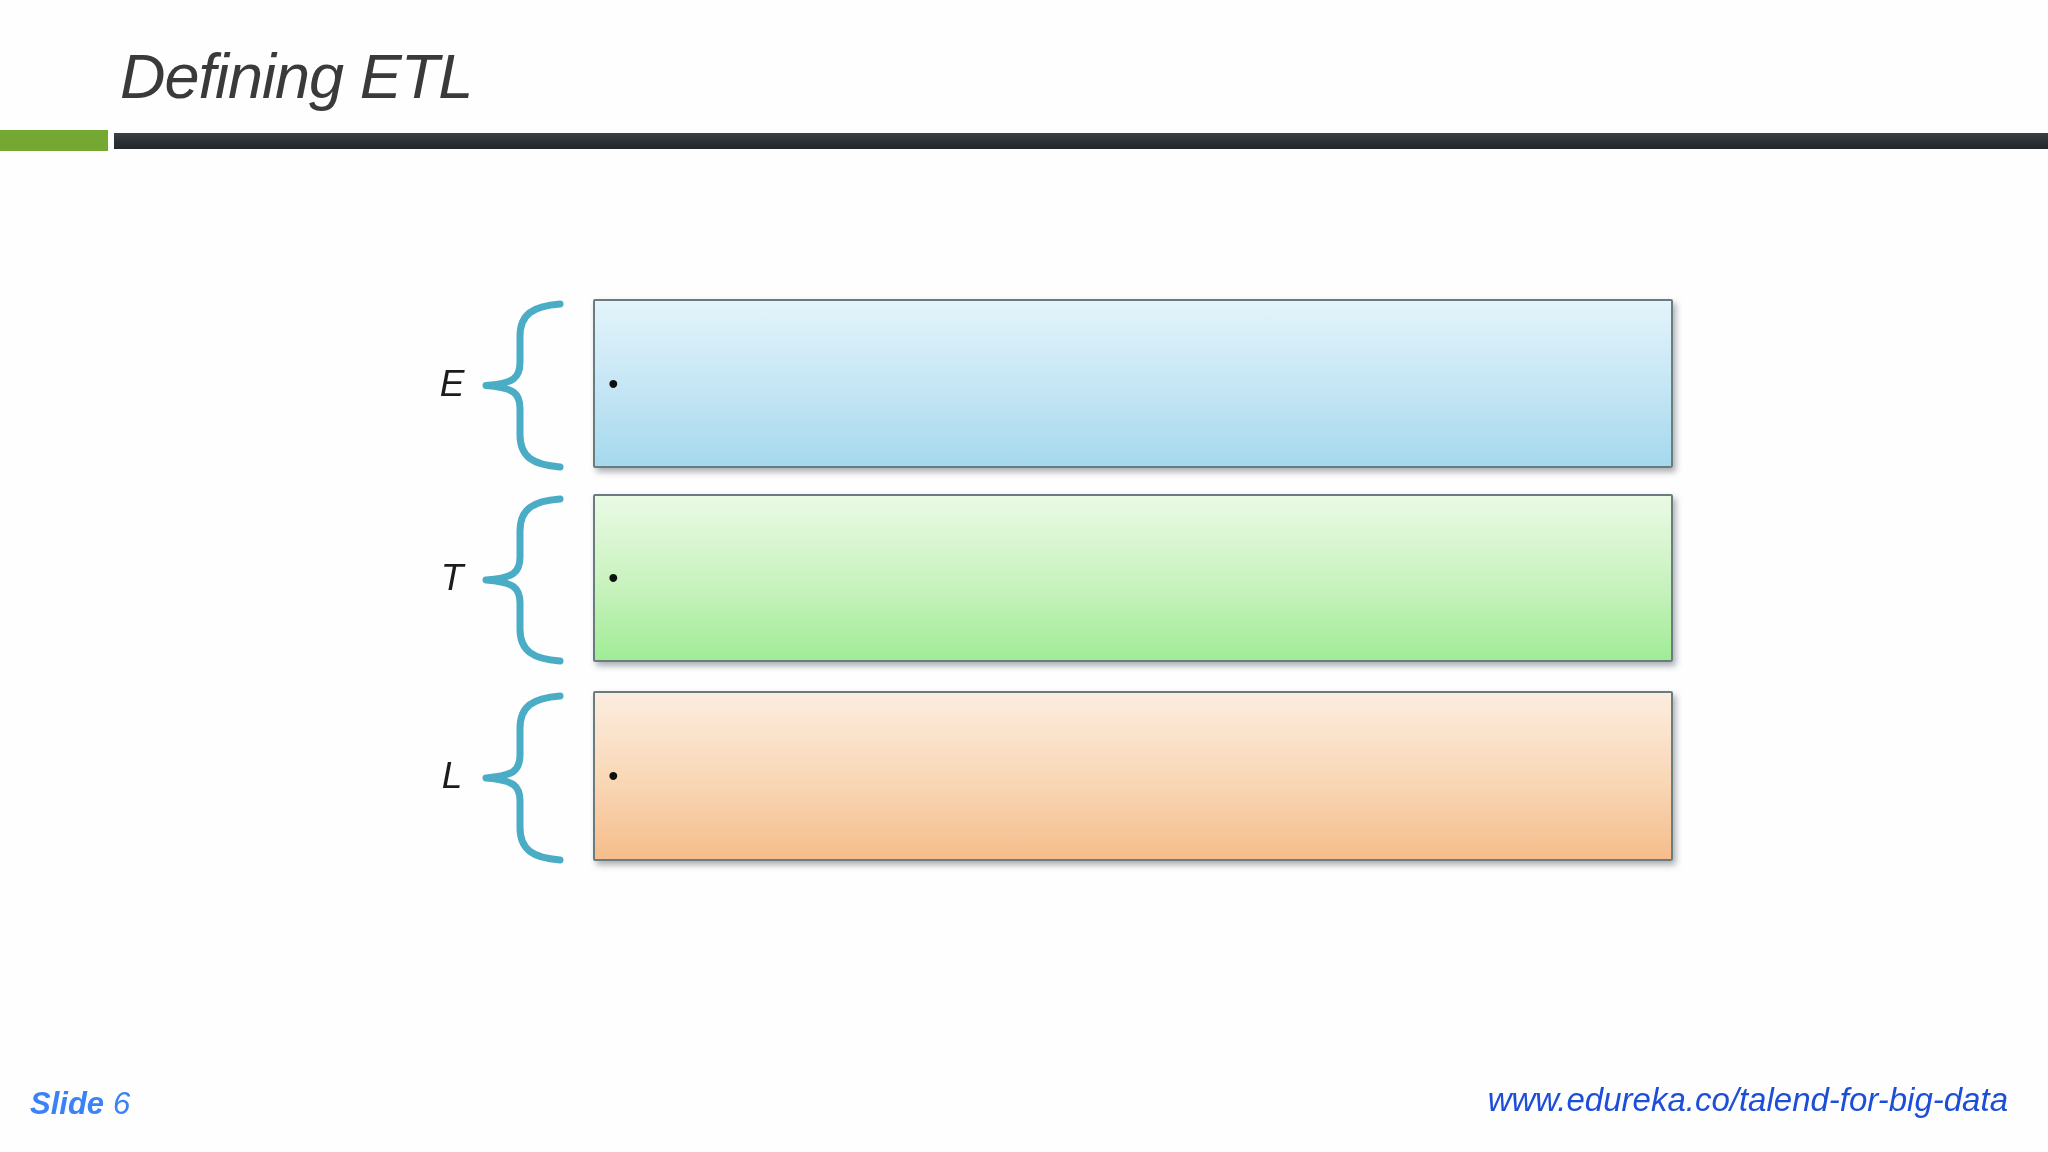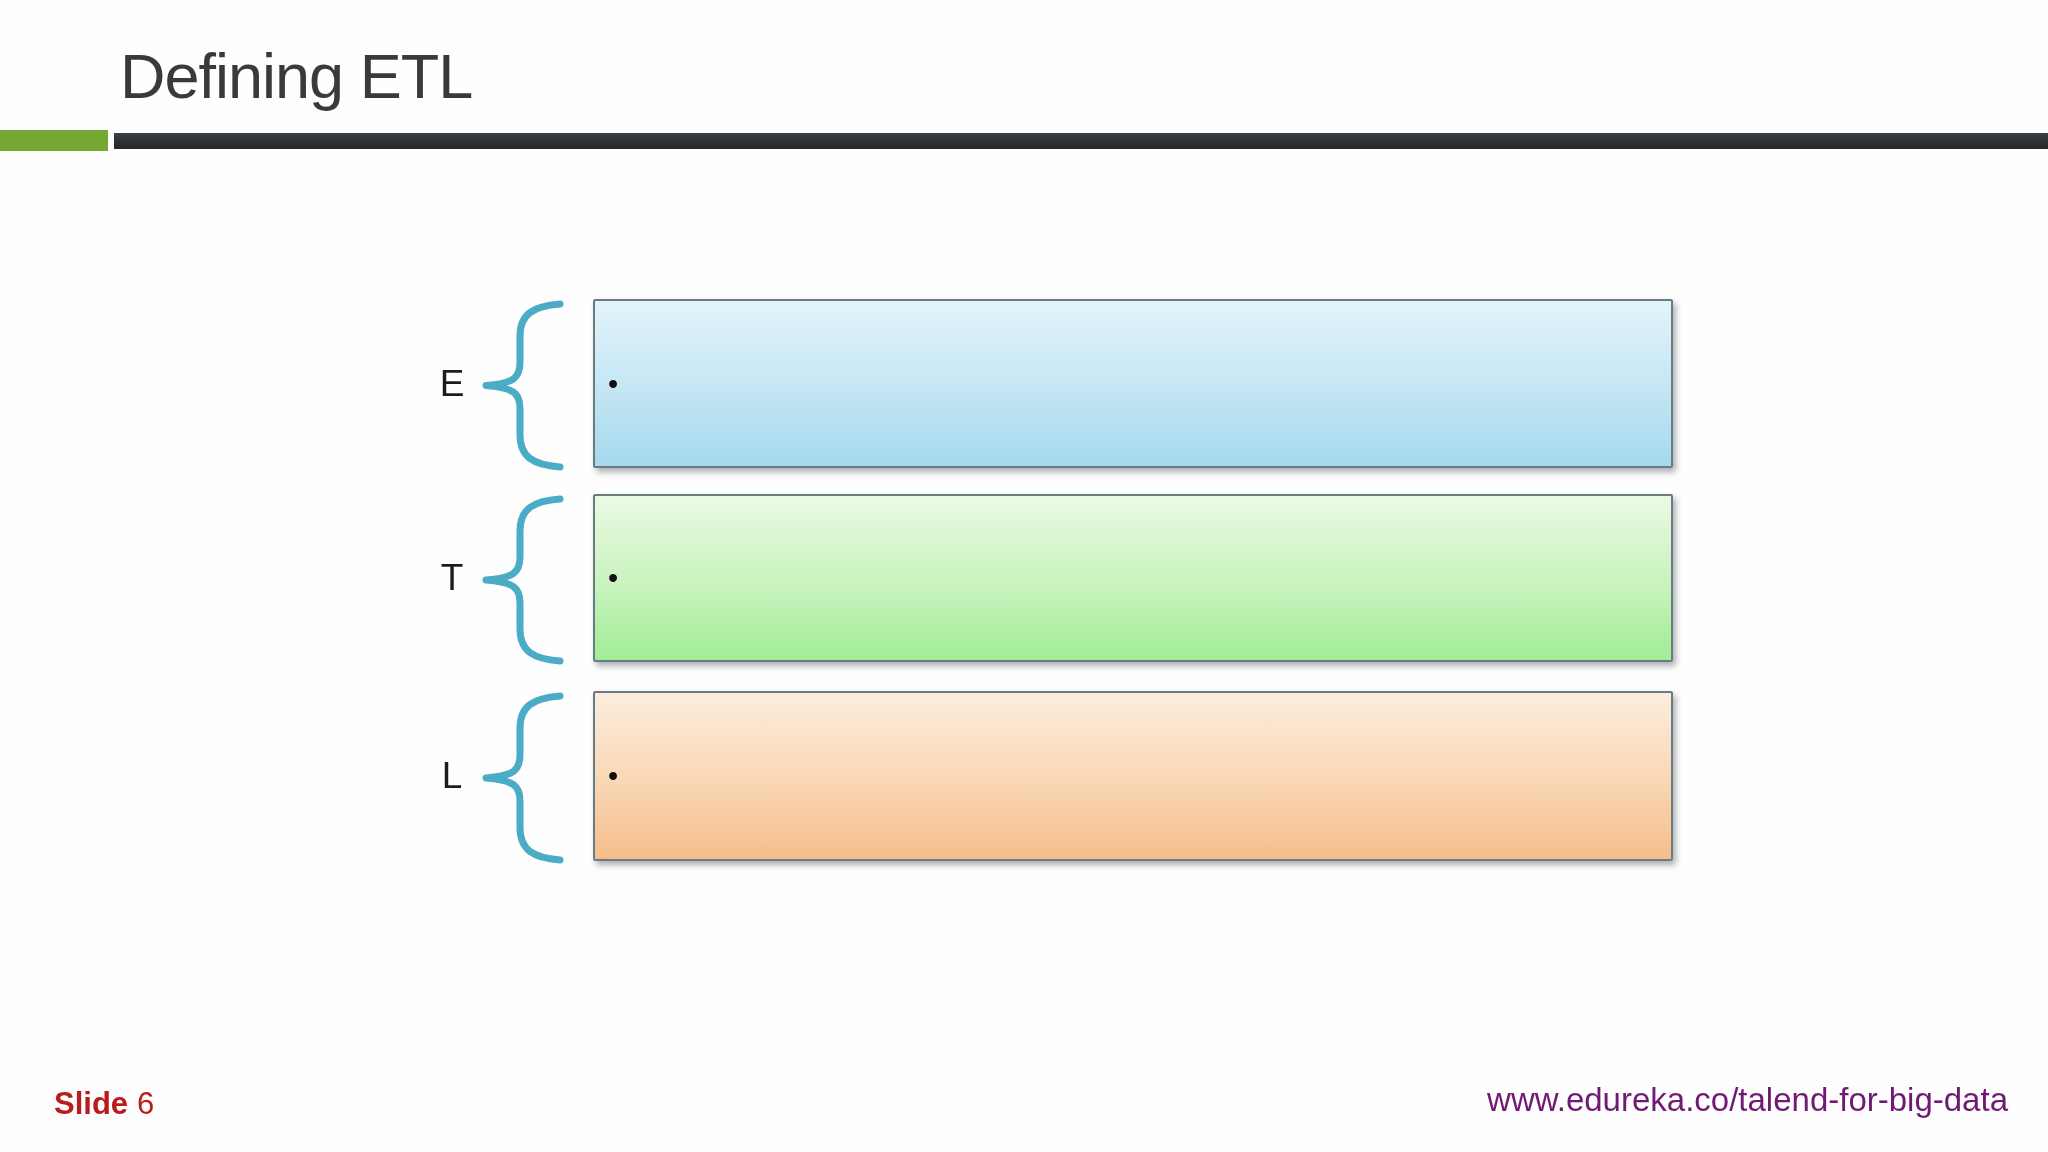--- a/index.html
+++ b/index.html
@@ -1,18 +1,18 @@
 <!DOCTYPE html>
 <html><head>
 <meta charset="utf-8">
 <style>
   html,body{margin:0;padding:0;background:#ffffff;}
   .stage{
     position:relative;width:2048px;height:1152px;overflow:hidden;
-    background:#fefefe;font-family:"Liberation Sans",sans-serif;
+    background:#fefefe;font-family:"Liberation Sans",sans-serif;font-style:italic;
   }
   
   .title{
     position:absolute;left:120px;top:40px;
     font-size:63px;color:#3a3a3a;letter-spacing:-1px;white-space:nowrap;
   }
   .logo{
     position:absolute;right:38px;top:30px;
     font-family:"DejaVu Serif",serif;font-weight:bold;
     font-size:74px;letter-spacing:-3px;white-space:nowrap;
@@ -82,19 +82,19 @@
   <div class="row" id="row-2">
     <div class="letter">L</div>
     <svg class="brace" viewBox="0 0 87 170" preserveAspectRatio="none">
       <path d="M 82 4 C 55 6 42 14 42 36 L 42 62 C 42 77 36 83 8 85 C 36 87 42 93 42 108 L 42 134 C 42 156 55 164 82 166" fill="none" stroke-width="7" stroke-linecap="round" stroke-linejoin="round" stroke="#4bacc6"></path>
     </svg>
     <div class="box" style="background: linear-gradient(rgb(252, 237, 223) 0%, rgb(249, 214, 180) 55%, rgb(245, 189, 139) 100%);">
       <span class="bullet">•</span>
     </div>
   </div>
 
-  <div class="slide-num" style="color: #b91c1c; margin-left: 24px;">
+  <div class="slide-num" style="color: #3b82f6;">
     <span class="lbl">Slide</span><span>6</span>
   </div>
 
-  <a class="url" href="#" style="color: #701a75;">www.edureka.co/talend-for-big-data</a>
+  <a class="url" href="#" style="color: #1d4ed8;">www.edureka.co/talend-for-big-data</a>
 
 </div>
 
 </body></html>

